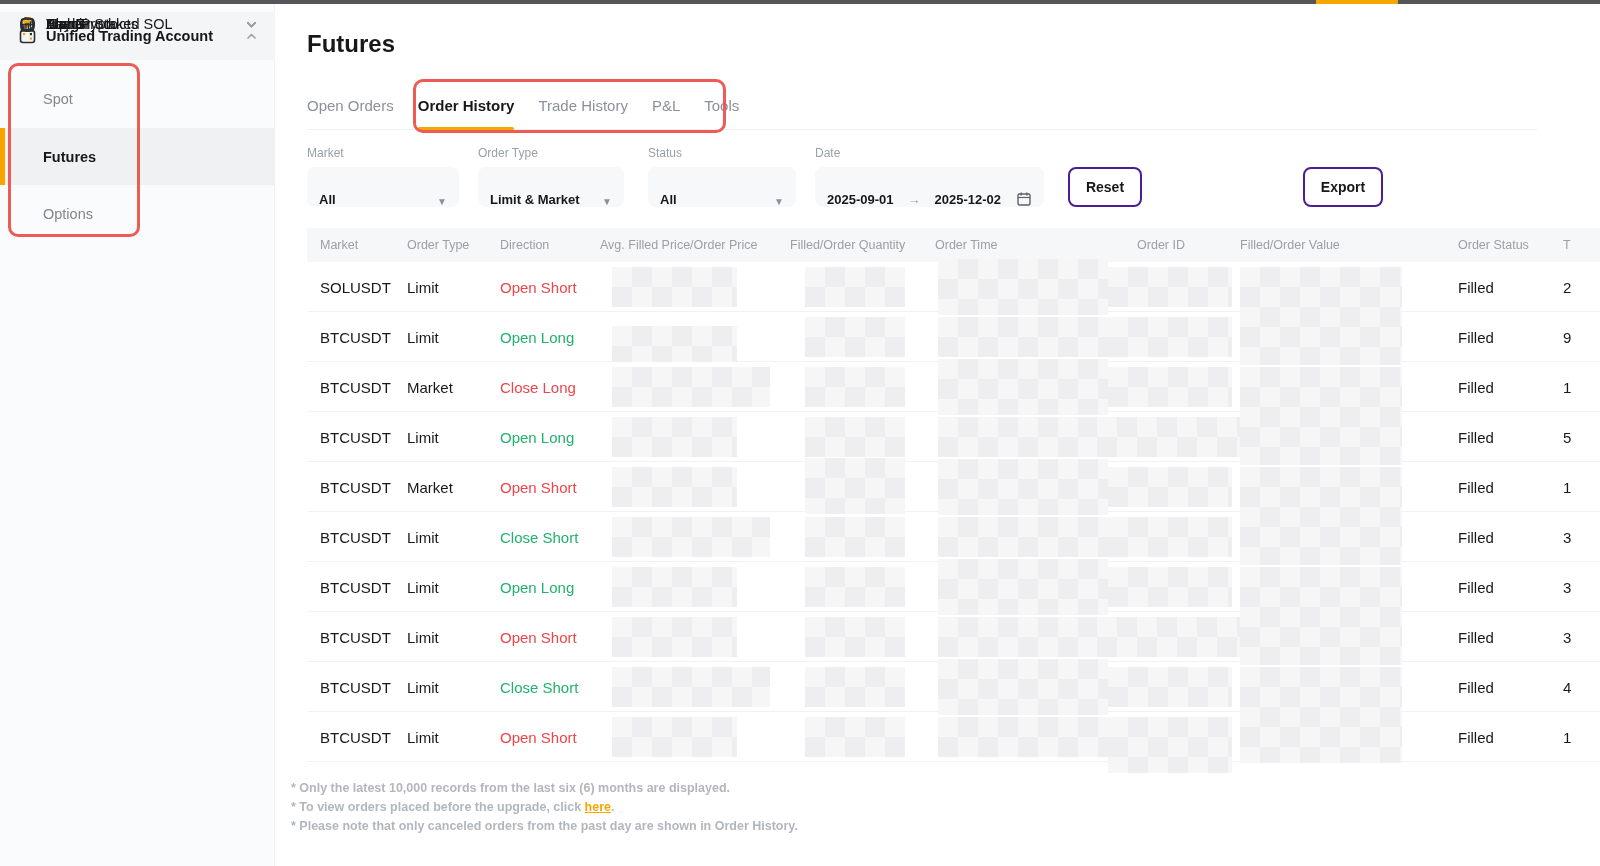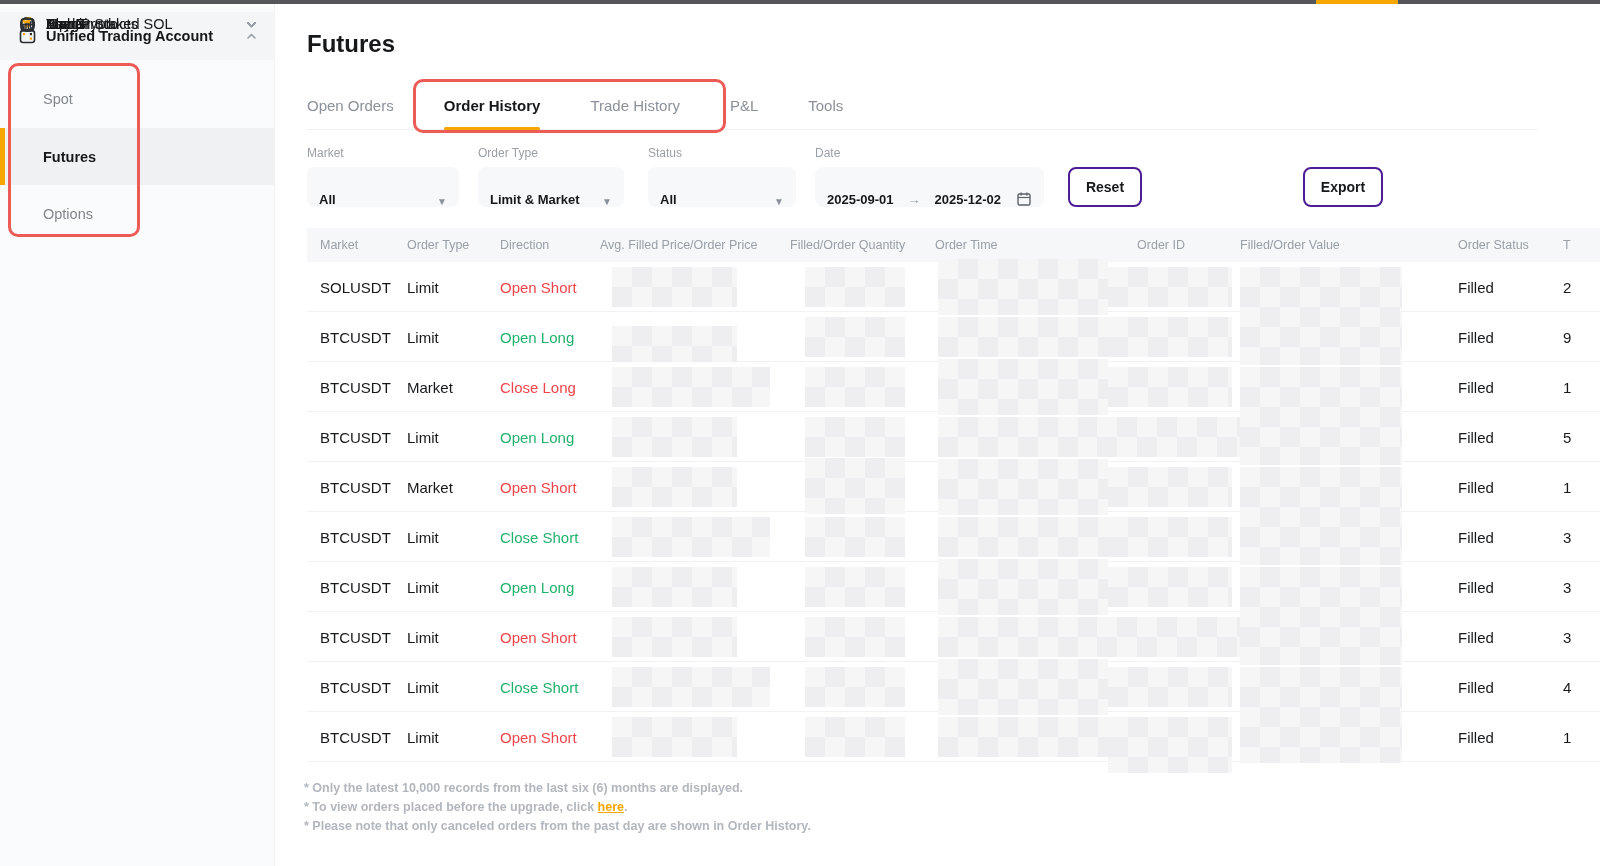--- a/index.html
+++ b/index.html
@@ -31,21 +31,21 @@
   .chev { width:11px; height:11px; display:inline-flex; }
 
   
   .ann { position:absolute; border:3px solid #ec5b56; border-radius:10px; pointer-events:none; z-index:30; }
   .ann1 { left:8px; top:63px; width:132px; height:174px; }
   .ann2 { left:413px; top:79px; width:313px; height:54px; }
 
   
   .page-title { position:absolute; left:307px; top:30px; font-size:24px; font-weight:700; }
   .tabs { position:absolute; left:307px; top:96px; width:1230px; height:34px;
-    display:flex; gap:50px; border-bottom:1px solid #eef0f2; }
+    display:flex; gap:24px; border-bottom:1px solid #eef0f2; }
   .tab { position:relative; height:34px; font-size:15px; font-weight:500; color:#8b919a;
     cursor:pointer; white-space:nowrap; padding-top:1px; }
   .tab.active { color:#17181a; font-weight:700; }
   .tab.active::after { content:""; position:absolute; left:0; right:0; bottom:0; height:3px;
     background:#f7a600; border-radius:2px; }
 
   
   .flabel { position:absolute; top:146px; font-size:12px; font-weight:500; color:#9aa0a8; }
   .fbox { position:absolute; top:167px; height:40px; background:#f7f8f9; border-radius:8px;
     display:flex; align-items:flex-end; padding:0 12px; font-size:13px; font-weight:700; cursor:pointer; }
@@ -92,21 +92,21 @@
   .b5 { left:933px; width:162px; }
   .trow:nth-child(odd)  .b3 { top:-3px; height:56px; }
   .trow:nth-child(even) .b5 { top:-5px; height:58px; }
   .trow:nth-child(3n)   .b1 { width:158px; }
   .trow:nth-child(2)    .b1 { top:14px; height:36px; }
   .trow:nth-child(4n)   .b4 { left:790px; width:150px; }
   .trow:nth-child(5)    .b2 { top:-4px; height:56px; }
   .trow:nth-child(10)   .b4, .trow:nth-child(10) .b5 { height:56px; }
 
   
-  .notes { position:absolute; left:304px; top:779px; font-size:12.5px; font-weight:600;
+  .notes { position:absolute; left:291px; top:779px; font-size:12.5px; font-weight:600;
     color:#b2b7be; line-height:19px; }
   .notes a { color:#f7a600; text-decoration:underline; cursor:pointer; }
 
   svg { display:block; }
 </style>
 </head>
 <body>
 
 <div id="app">
 

